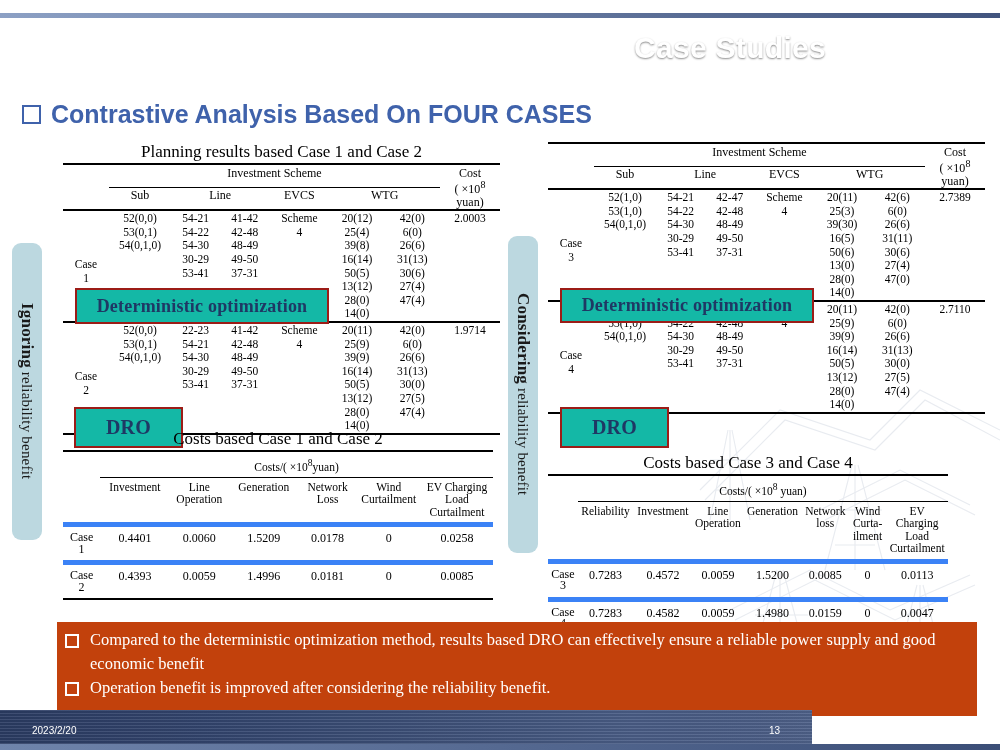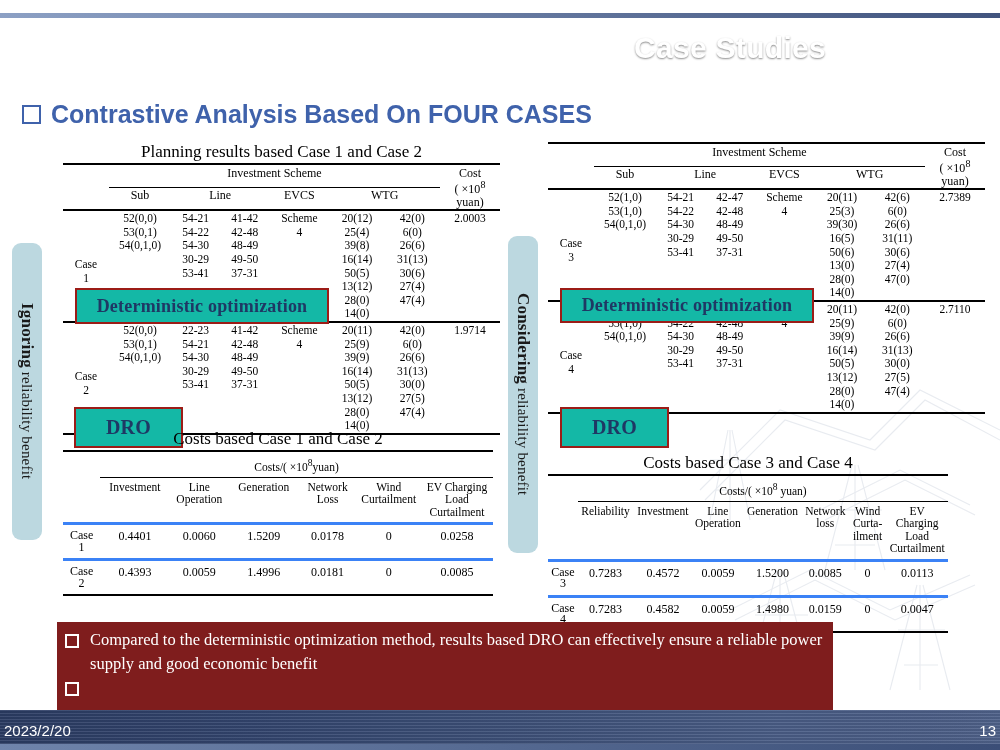--- a/index.html
+++ b/index.html
@@ -52,21 +52,21 @@
 
   
   .tbl-block{position:absolute;}
   .tbl-caption{
     text-align:center;font-size:17px;color:#000;margin-bottom:1px;font-family:"Liberation Serif",serif;
   }
   table.sci{border-collapse:collapse;width:100%;font-family:"Liberation Serif",serif;color:#000;}
   table.sci td,table.sci th{padding:0;font-weight:normal;text-align:center;vertical-align:top;}
   .rule-top{border-top:2px solid #000;}
   .rule-bot{border-bottom:2px solid #000;}
-  .rule-thin-bot{border-bottom:3px solid #3b82f6;}
+  .rule-thin-bot{border-bottom:5px solid #3b82f6;}
   .hdr-span{border-bottom:1px solid #000;}
 
   
   .plan table.sci{font-size:11.5px;line-height:13.6px;}
   .plan .hrow td{font-size:12px;padding:1px 0;}
   .plan .costhdr{font-size:11.5px;line-height:12.4px;}
   .plan .dcell{padding-top:1px;}
   .plan .casecell{font-size:11.5px;}
 
   
@@ -79,37 +79,37 @@
   
   .callout{
     position:absolute;background:#14b8a6;border:2px solid #9c1c17;
     display:flex;align-items:center;justify-content:center;
     color:#1f3864;font-family:"Liberation Serif",serif;font-weight:bold;
     letter-spacing:.2px;
   }
 
   
   .conclusion{
-    position:absolute;left:57px;top:622px;width:776px;height:94px;
-    background:#7f1d1d;color:#fff;padding:6px 10px 0 8px;box-sizing:border-box;
+    position:absolute;left:57px;top:622px;width:920px;height:94px;
+    background:#c2410c;color:#fff;padding:6px 10px 0 8px;box-sizing:border-box;
     font-family:"Liberation Serif",serif;
   }
   .concl-item{display:flex;align-items:flex-start;gap:11px;font-size:16.5px;line-height:24px;}
   .concl-bullet{width:10px;height:10px;border:2px solid #ffffff;flex:0 0 auto;margin-top:6px;}
 
   
   .footer{
-    position:absolute;left:0;bottom:0;width:1000px;height:40px;
+    position:absolute;left:0;bottom:0;width:812px;height:40px;
     background:
       repeating-linear-gradient(to bottom, rgba(255,255,255,.09) 0 1px, rgba(0,0,0,.07) 1px 3px),
       linear-gradient(to right,#2b3c63 0%,#33456e 25%,#3d5078 50%,#4a5d86 78%,#55689020 100%),
       linear-gradient(to right,#2b3c63,#4e6189);
     display:flex;align-items:center;justify-content:space-between;
-    padding:0 4px;box-sizing:border-box;color:#fff;
-    font-family:"Liberation Sans",sans-serif;font-size:15px;
+    padding:0 32px;box-sizing:border-box;color:#fff;
+    font-family:"Liberation Sans",sans-serif;font-size:10px;
   }
   .footer .strip{position:absolute;left:0;bottom:0;width:1000px;height:6px;
     background:linear-gradient(to right,#6f84ab,#3b4e77);}
 </style>
 </head>
 <body>
 
 <svg class="bg-watermark" viewBox="0 0 330 340">
   <g stroke="#9aa7bd" stroke-width="1.1" fill="none" opacity="0.75">
     <path d="M30 120 L110 40 L200 70 L250 20 L330 60"></path>
@@ -505,20 +505,21 @@
     </table>
 </div>
 
 <div class="conclusion">
   <div class="concl-item">
     <span class="concl-bullet"></span>
     <span>Compared to the deterministic optimization method, results based DRO can effectively ensure a reliable power supply and good economic benefit</span>
   </div>
   <div class="concl-item">
     <span class="concl-bullet"></span>
+    <span>Operation benefit is improved after considering the reliability benefit.</span>
   </div>
 </div>
 
 <div class="footer">
   <div class="strip"></div>
   <span>2023/2/20</span>
   <span>13</span>
 </div>
 
 </body></html>

